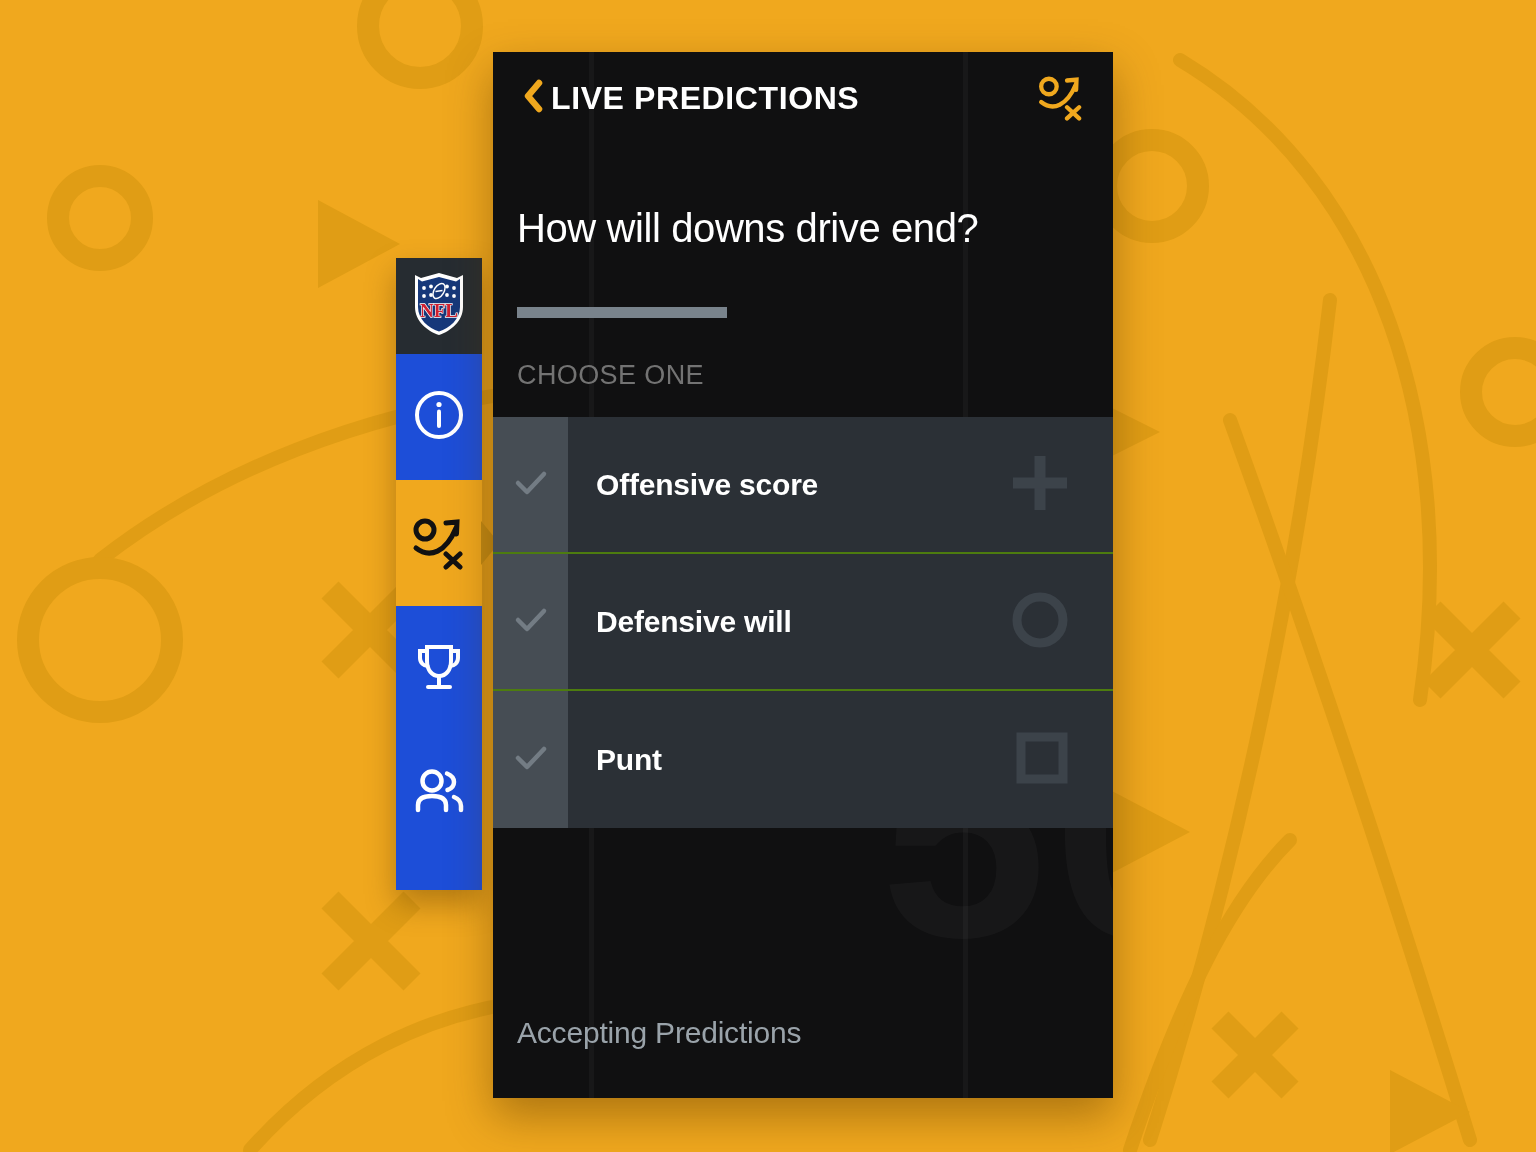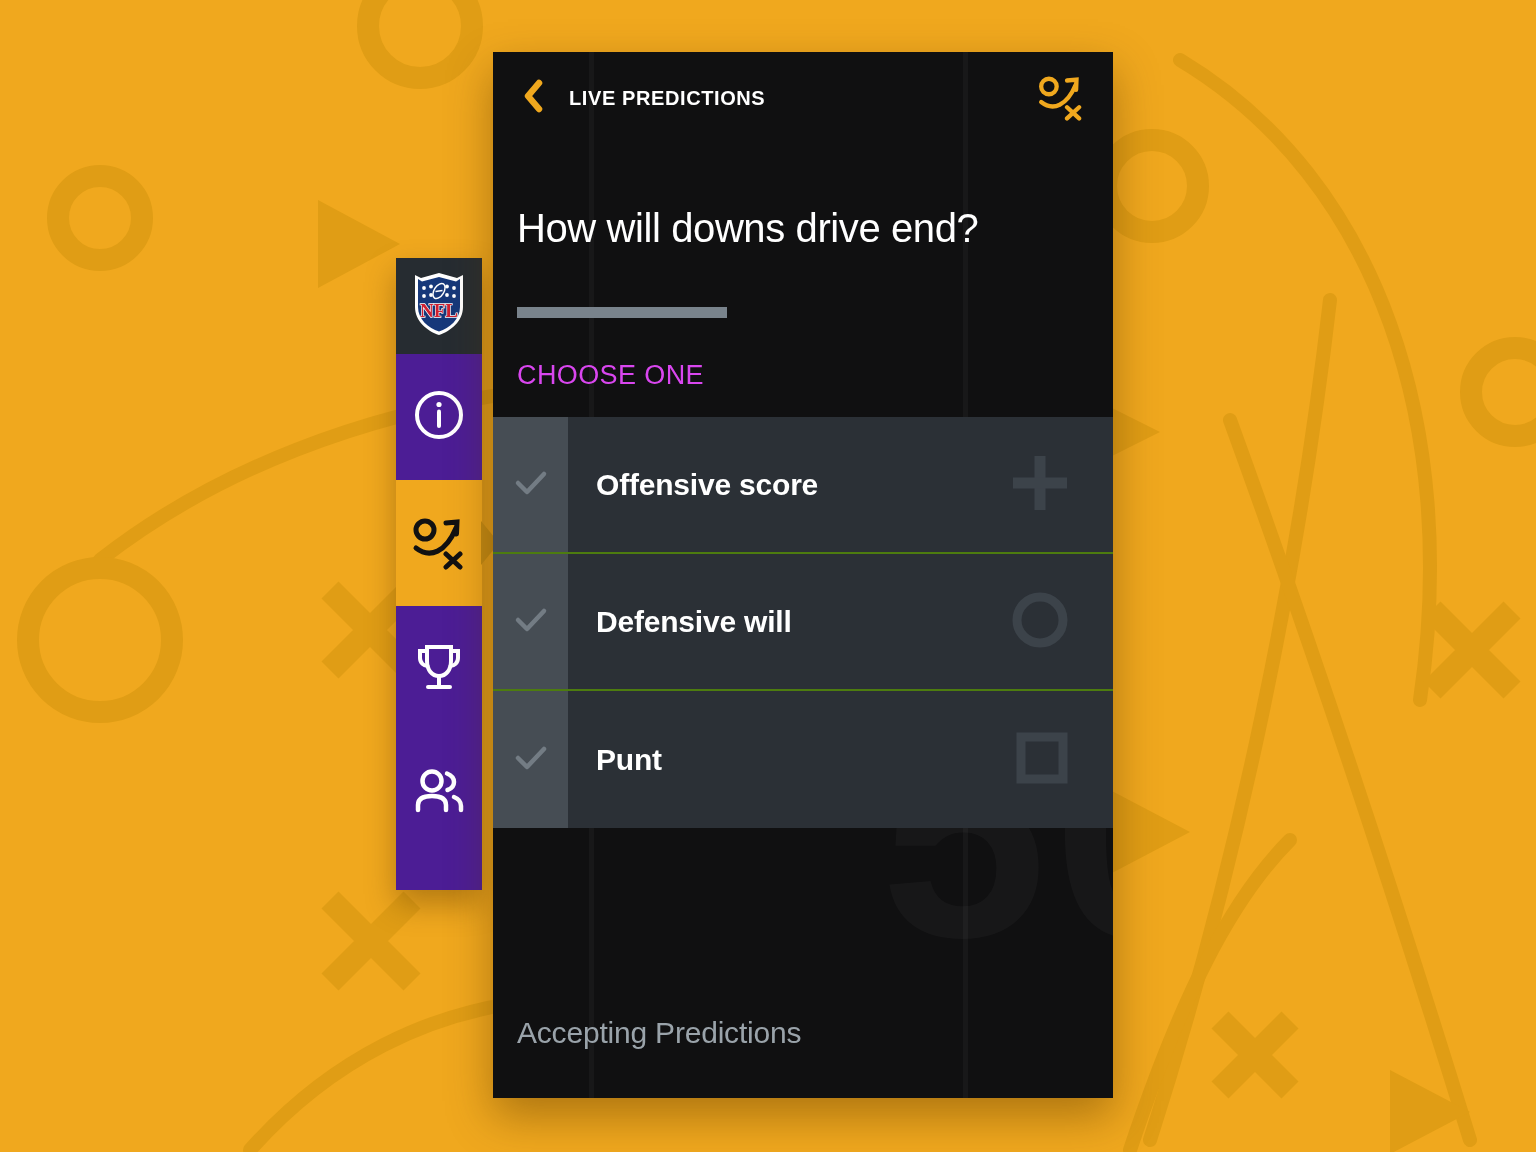--- a/index.html
+++ b/index.html
@@ -25,21 +25,21 @@
     display: block;
   }
 
   
   #sidebar {
     position: absolute;
     left: 396px;
     top: 258px;
     width: 86px;
     height: 632px;
-    background: #4c1d95;
+    background: #1d4ed8;
     box-shadow: 0 14px 30px rgba(90, 55, 0, 0.40);
     z-index: 5;
   }
 
   .nav-item {
     position: relative;
     width: 86px;
     height: 126px;
     display: flex;
     align-items: center;
@@ -111,24 +111,23 @@
     padding: 0 24px 0 22px;
   }
   #back-button {
     width: 36px; height: 44px;
     display: flex; align-items: center; justify-content: center;
     cursor: pointer;
     flex: 0 0 auto;
   }
   #header-title {
     color: #FFFFFF;
-    font-size: 20px;
+    font-size: 32px;
     font-weight: bold;
     letter-spacing: 0.6px;
-    margin-left: 18px;
     white-space: nowrap;
   }
   #header-playbook-icon {
     margin-left: auto;
     width: 56px; height: 52px;
     display: flex; align-items: center; justify-content: center;
     cursor: pointer;
   }
 
   
@@ -144,21 +143,21 @@
     letter-spacing: -0.4px;
   }
   #question-rule {
     margin-top: 56px;
     width: 210px;
     height: 11px;
     background: #79838C;
   }
   #choose-label {
     margin-top: 42px;
-    color: #d946ef;
+    color: #737373;
     font-size: 27px;
     font-weight: normal;
     letter-spacing: 0.4px;
   }
 
   
   #options-list {
     position: relative;
     z-index: 3;
     margin-top: 26px;

